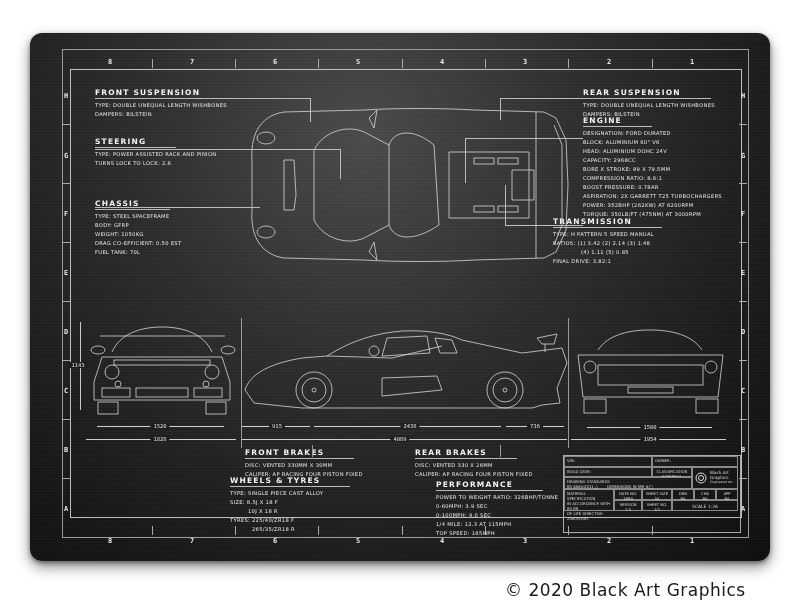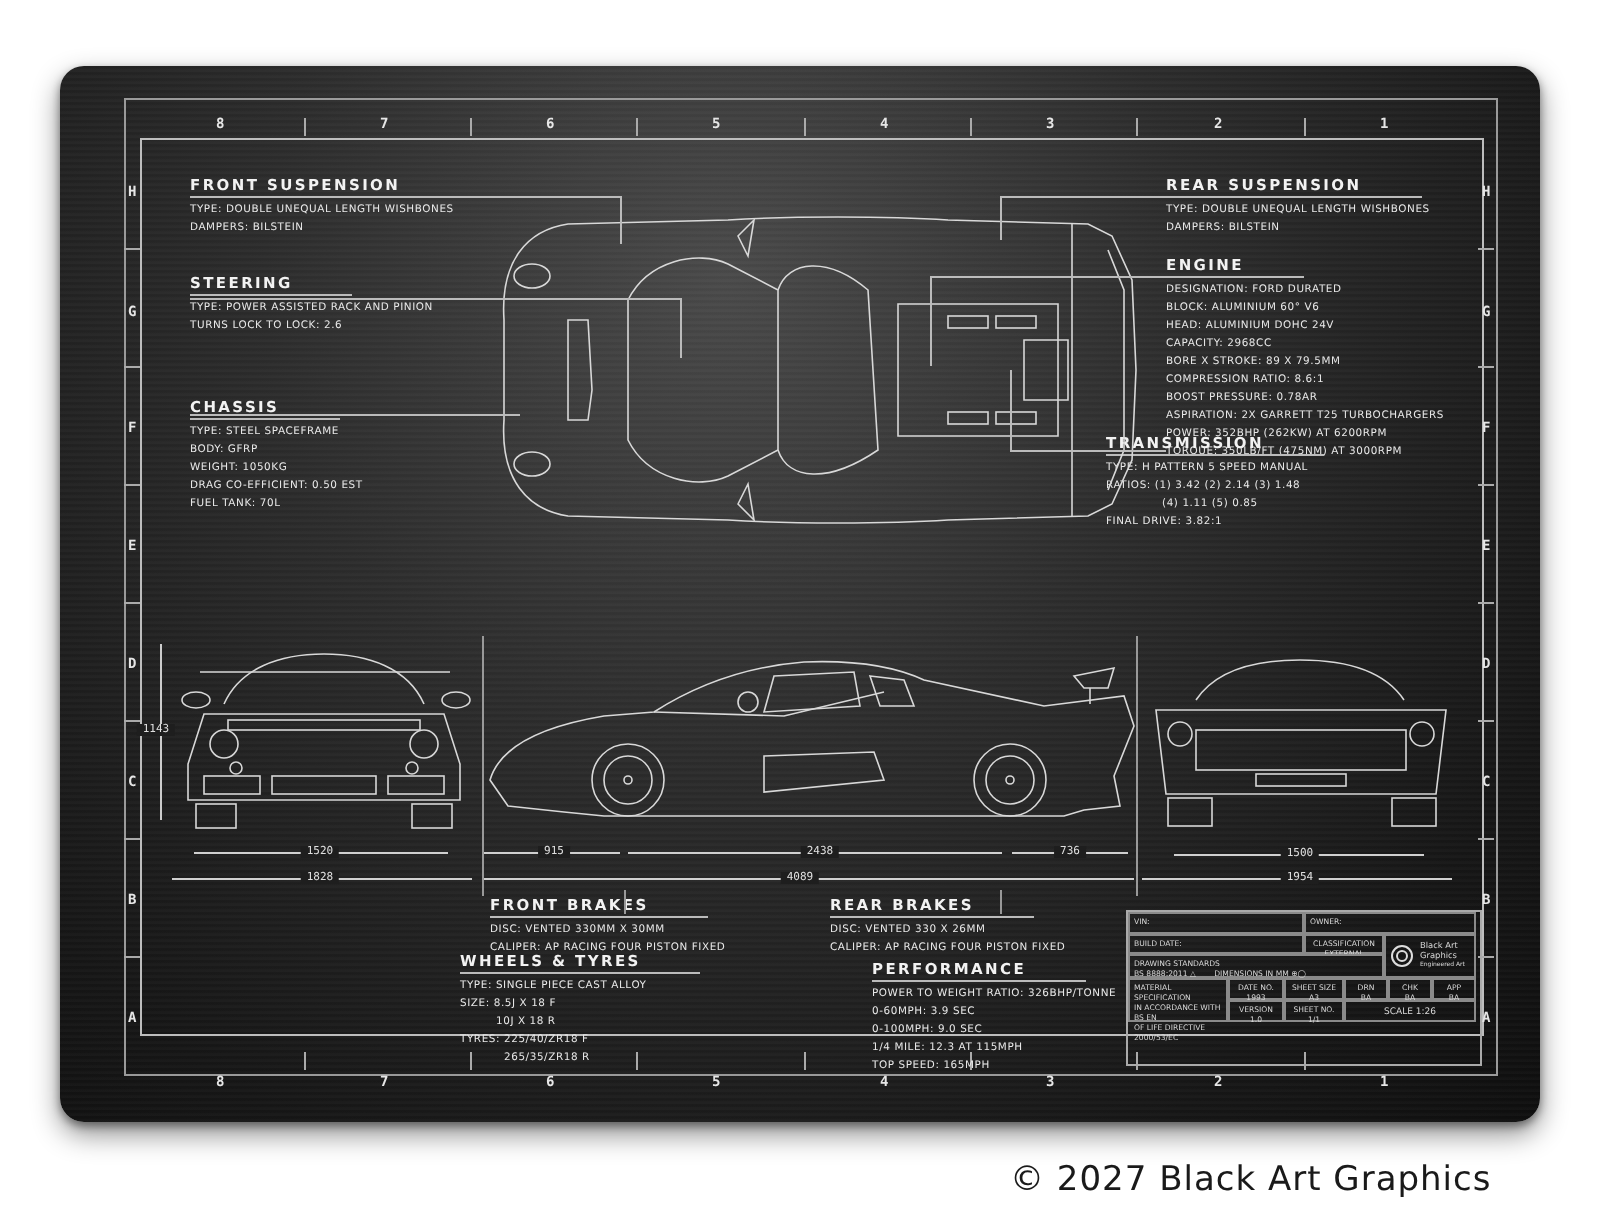--- a/index.html
+++ b/index.html
@@ -126,21 +126,21 @@
   <div>Weight: 1050kg</div>
   <div>Drag Co-efficient: 0.50 est</div>
   <div>Fuel Tank: 70L</div>
 </div>
 
 <div class="spec" style="left:583px;top:88px">
   <h4>Rear Suspension</h4>
   <div>Type: Double unequal length wishbones</div>
   <div>Dampers: Bilstein</div>
 </div>
-<div class="spec" style="left:583px;top:128px">
+<div class="spec" style="left:583px;top:116px">
   <h4>Engine</h4>
   <div>Designation: Ford Durated</div>
   <div>Block: Aluminium 60° V6</div>
   <div>Head: Aluminium DOHC 24v</div>
   <div>Capacity: 2968cc</div>
   <div>Bore x Stroke: 89 x 79.5mm</div>
   <div>Compression Ratio: 8.6:1</div>
   <div>Boost Pressure: 0.78ar</div>
   <div>Aspiration: 2x Garrett T25 Turbochargers</div>
   <div>Power: 352bhp (262kW) at 6200rpm</div>
@@ -357,13 +357,13 @@
   </div>
   <div class="tb-cell" style="left:152px;top:33px;width:22px;height:11px;text-align:center">
     <div>APP</div>
     <div>BA</div>
   </div>
   <div class="tb-cell" style="left:108px;top:44px;width:66px;height:11px;text-align:center;font-size:4.5px;line-height:9px">
     <span>Scale 1:26</span>
   </div>
 </div>
 
-<div class="copyright">© 2027 Black Art Graphics</div>
+<div class="copyright">© 2020 Black Art Graphics</div>
 
 </body></html>

